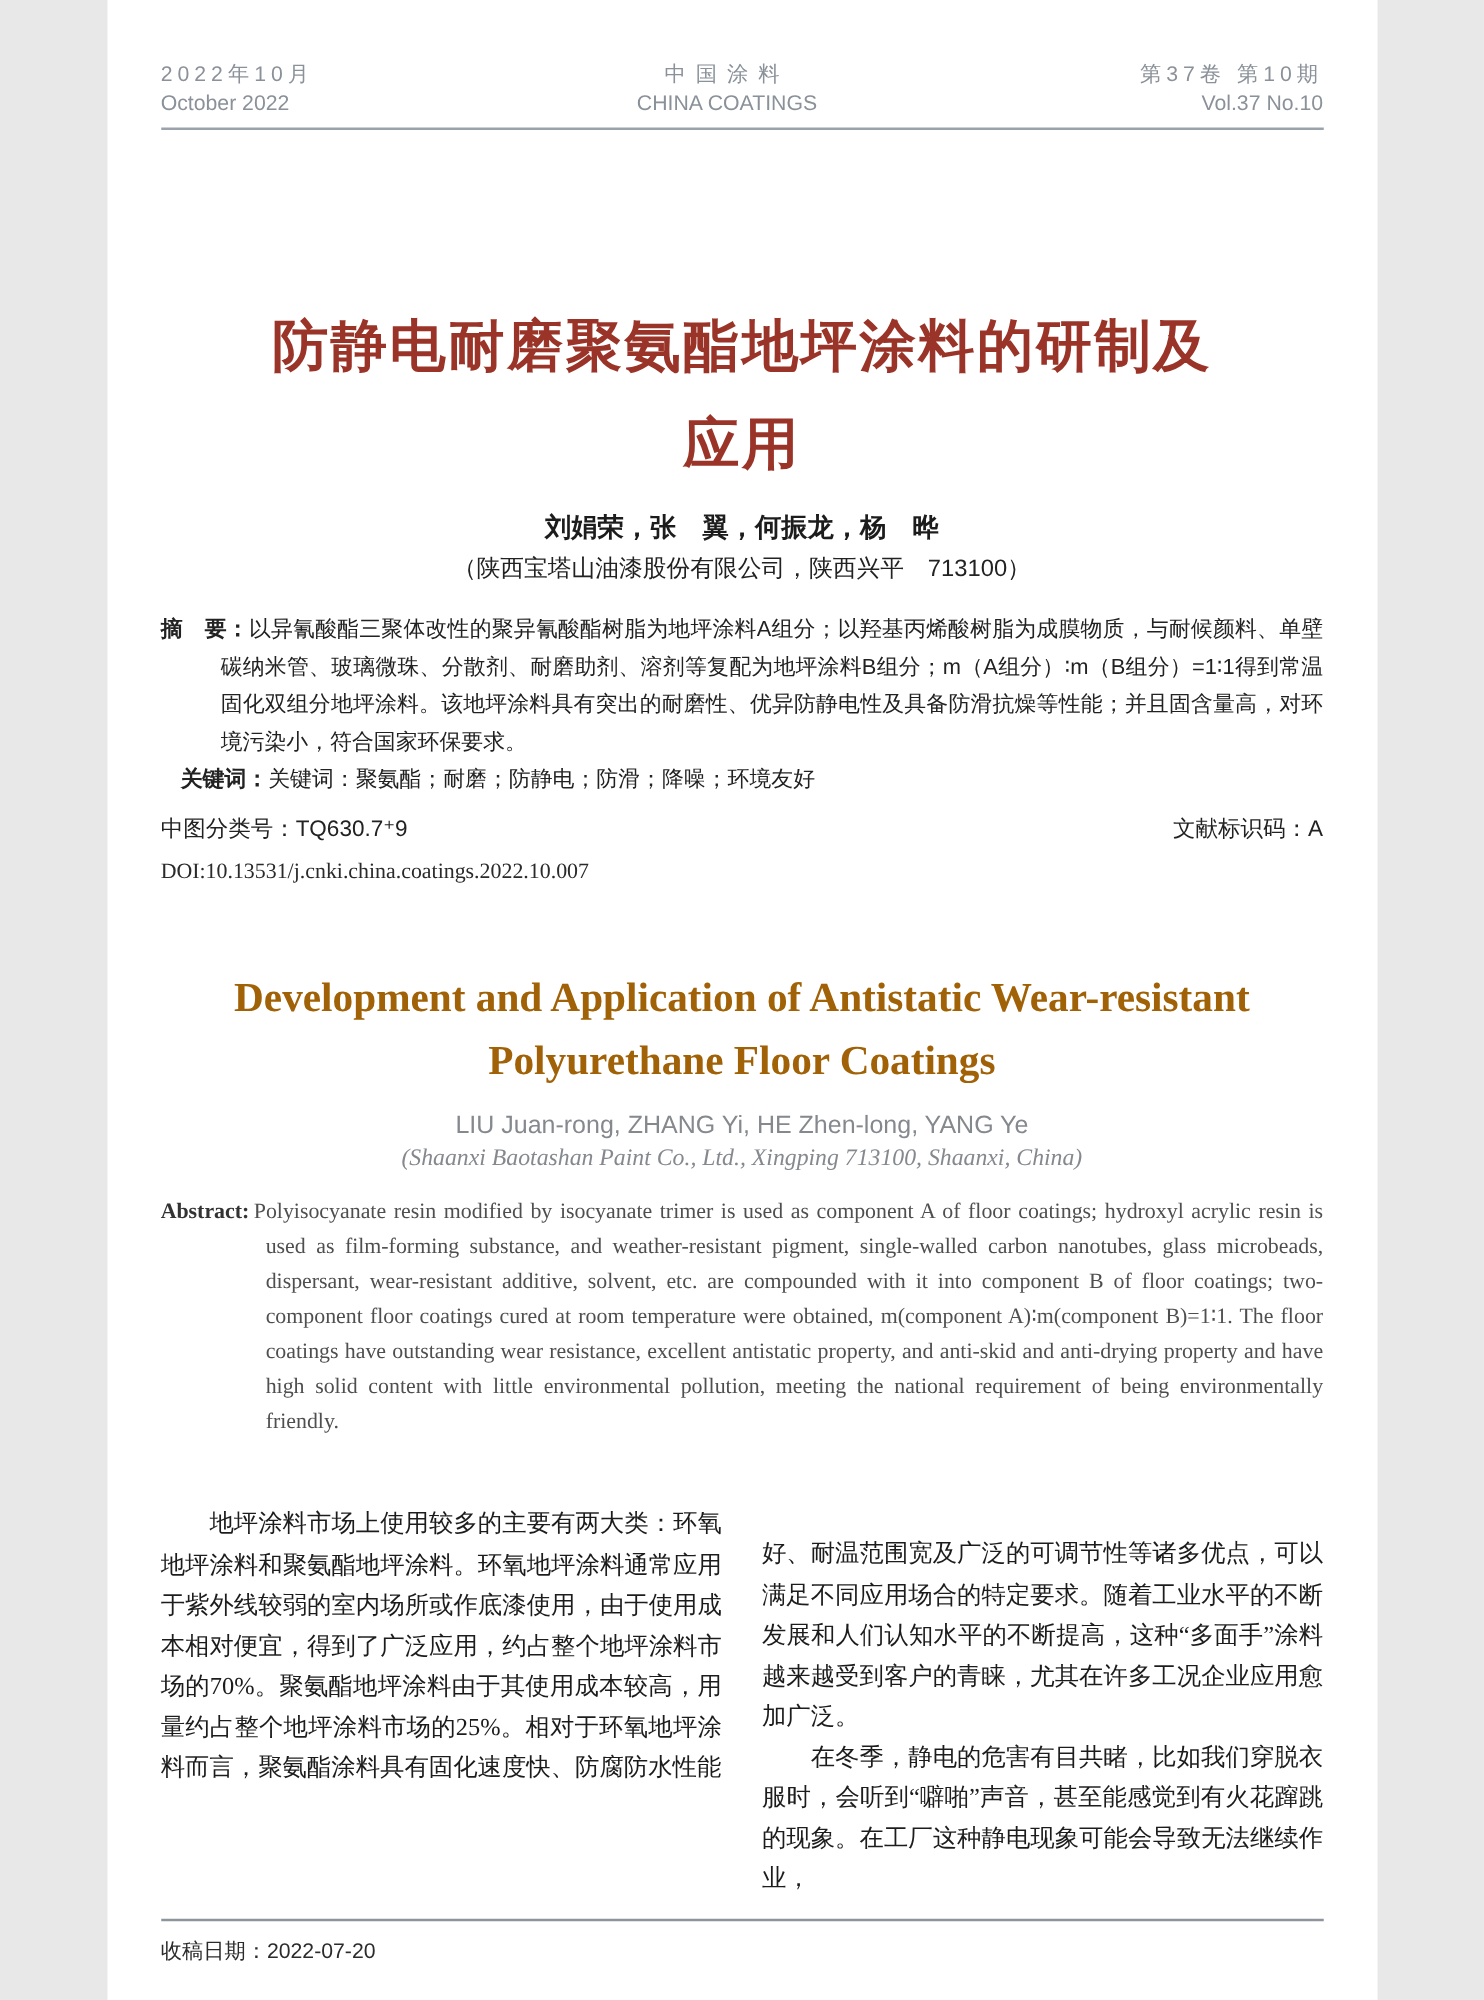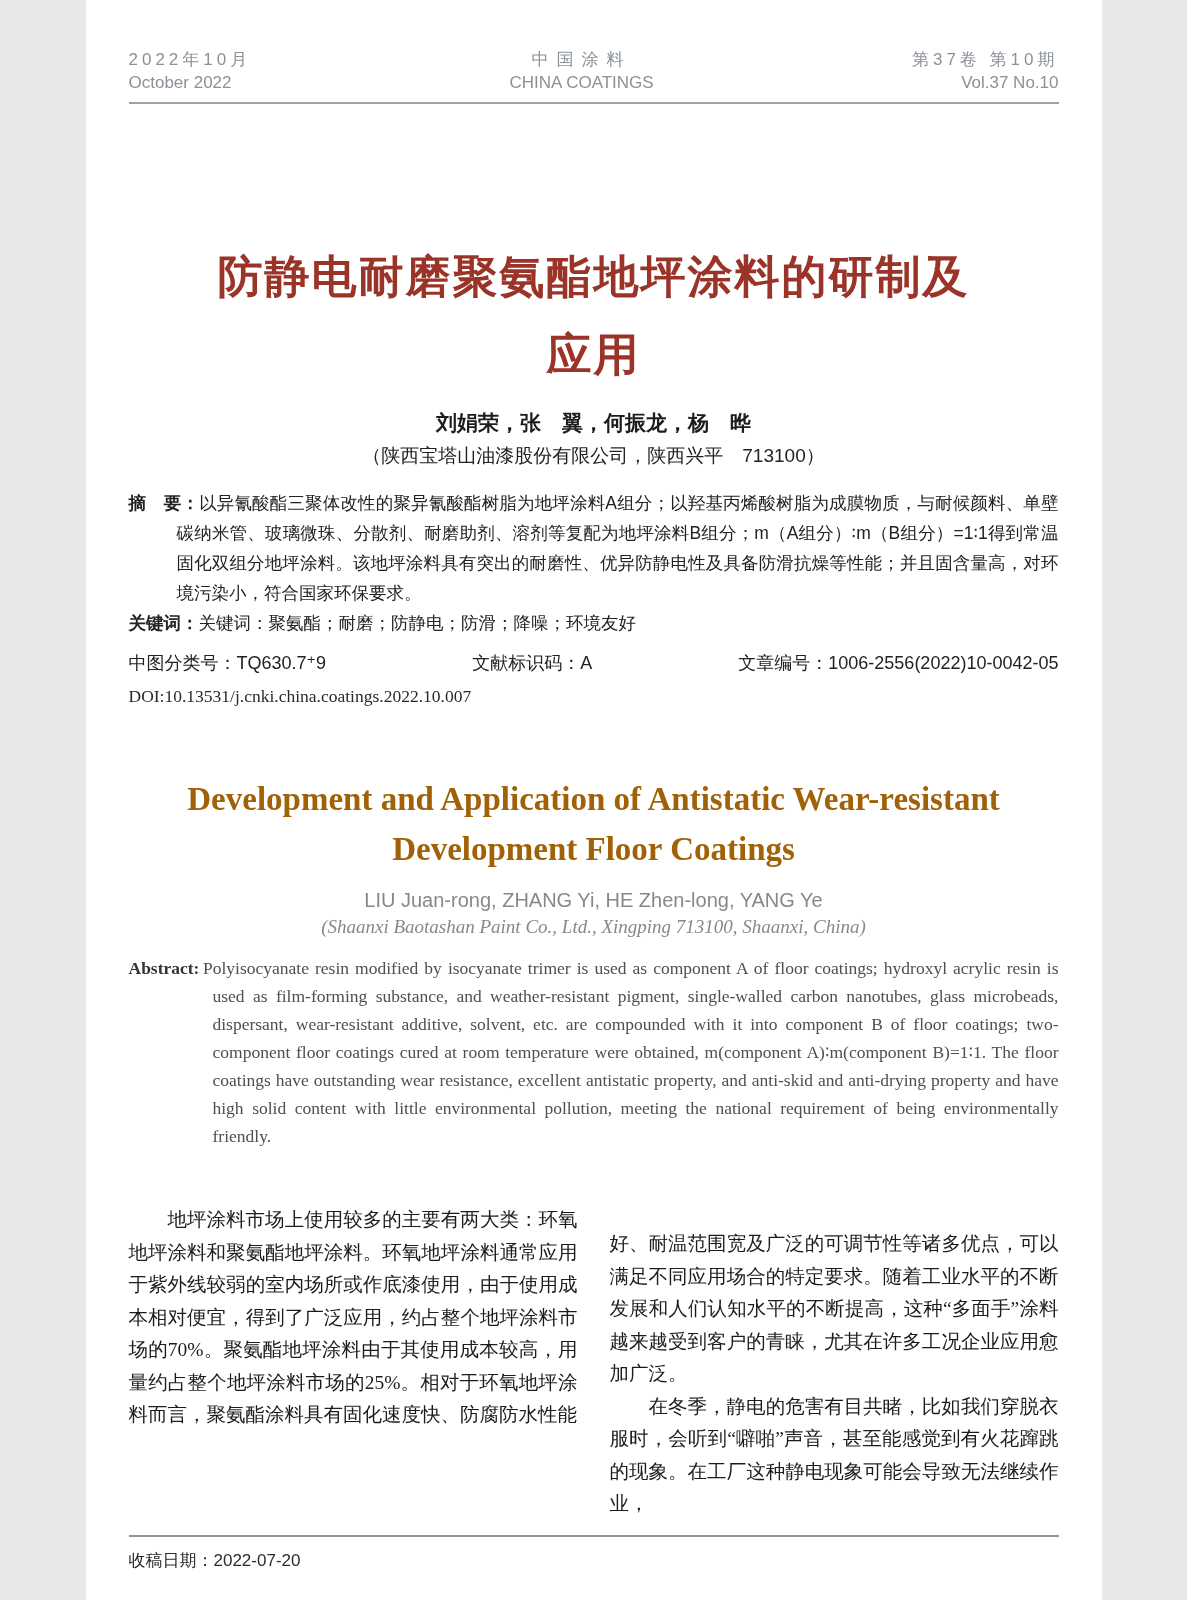--- a/index.html
+++ b/index.html
@@ -31,21 +31,21 @@
   .title-cn { margin-top: 134px; text-align: center; color: #9b3428;
               font-weight: bold; font-size: 45px; line-height: 78px; letter-spacing: 2px; }
   .authors-cn { margin-top: 14px; text-align: center; font-weight: bold; font-size: 21px; line-height: 30px; }
   .affil-cn   { margin-top: 4px;  text-align: center; font-size: 19px; line-height: 28px; color: #222; }
 
   
   .abs-cn { margin-top: 18px; font-size: 17.5px; line-height: 30px; text-align: justify;
             padding-left: 48px; text-indent: -48px; color: #222; }
   .abs-cn .lbl { font-weight: bold; }
   .kw-cn { font-size: 17.5px; line-height: 30px; color: #222; }
-  .kw-cn .lbl { font-weight: bold; }
+  .kw-cn .lbl { font-weight: bold; margin-left: 16px; }
   .meta-row { margin-top: 12px; display: flex; justify-content: space-between;
               font-size: 18px; line-height: 26px; color: #222; white-space: nowrap; }
   .doi-row { margin-top: 8px; font-family: "Liberation Serif", "DejaVu Serif", serif;
              font-size: 17.5px; line-height: 24px; color: #2a2a2a; }
 
   
   .title-en { margin-top: 66px; text-align: center; color: #a16207; font-weight: bold;
               font-family: "Liberation Serif", "DejaVu Serif", serif;
               font-size: 33px; line-height: 50px; }
   .authors-en { margin-top: 12px; text-align: center; color: #85898e; font-size: 20px; line-height: 28px; }
@@ -105,27 +105,26 @@
     <div class="authors-cn">刘娟荣，张　翼，何振龙，杨　晔</div>
     <div class="affil-cn">（陕西宝塔山油漆股份有限公司，陕西兴平　713100）</div>
 
     <p class="abs-cn"><span class="lbl">摘　要：</span><span>以异氰酸酯三聚体改性的聚异氰酸酯树脂为地坪涂料A组分；以羟基丙烯酸树脂为成膜物质，与耐候颜料、单壁碳纳米管、玻璃微珠、分散剂、耐磨助剂、溶剂等复配为地坪涂料B组分；m（A组分）∶m（B组分）=1∶1得到常温固化双组分地坪涂料。该地坪涂料具有突出的耐磨性、优异防静电性及具备防滑抗燥等性能；并且固含量高，对环境污染小，符合国家环保要求。</span></p>
 
     <p class="kw-cn"><span class="lbl">关键词：</span><span>关键词：聚氨酯；耐磨；防静电；防滑；降噪；环境友好</span></p>
 
     <div class="meta-row">
       <div><span>中图分类号：</span><span>TQ630.7⁺9</span></div>
       <div><span>文献标识码：</span><span>A</span></div>
-      <div><span>文章编号：</span><span>1006-2556(2022)10-0042-05</span></div>
     </div>
     <div class="doi-row">DOI:10.13531/j.cnki.china.coatings.2022.10.007</div>
 
     <div class="title-en">
       <div>Development and Application of Antistatic Wear-resistant</div>
-      <div>Development Floor Coatings</div>
+      <div>Polyurethane Floor Coatings</div>
     </div>
 
     <div class="authors-en">LIU Juan-rong, ZHANG Yi, HE Zhen-long, YANG Ye</div>
     <div class="affil-en">(Shaanxi Baotashan Paint Co., Ltd., Xingping 713100, Shaanxi, China)</div>
 
     <p class="abs-en"><span class="lbl">Abstract:</span> <span>Polyisocyanate resin modified by isocyanate trimer is used as component A of floor coatings; hydroxyl acrylic resin is used as film-forming substance, and weather-resistant pigment, single-walled carbon nanotubes, glass microbeads, dispersant, wear-resistant additive, solvent, etc. are compounded with it into component B of floor coatings; two-component floor coatings cured at room temperature were obtained, m(component A)∶m(component B)=1∶1. The floor coatings have outstanding wear resistance, excellent antistatic property, and anti-skid and anti-drying property and have high solid content with little environmental pollution, meeting the national requirement of being environmentally friendly.</span></p>
 
 
     <div class="body-cols">
       <div class="col col-left">

